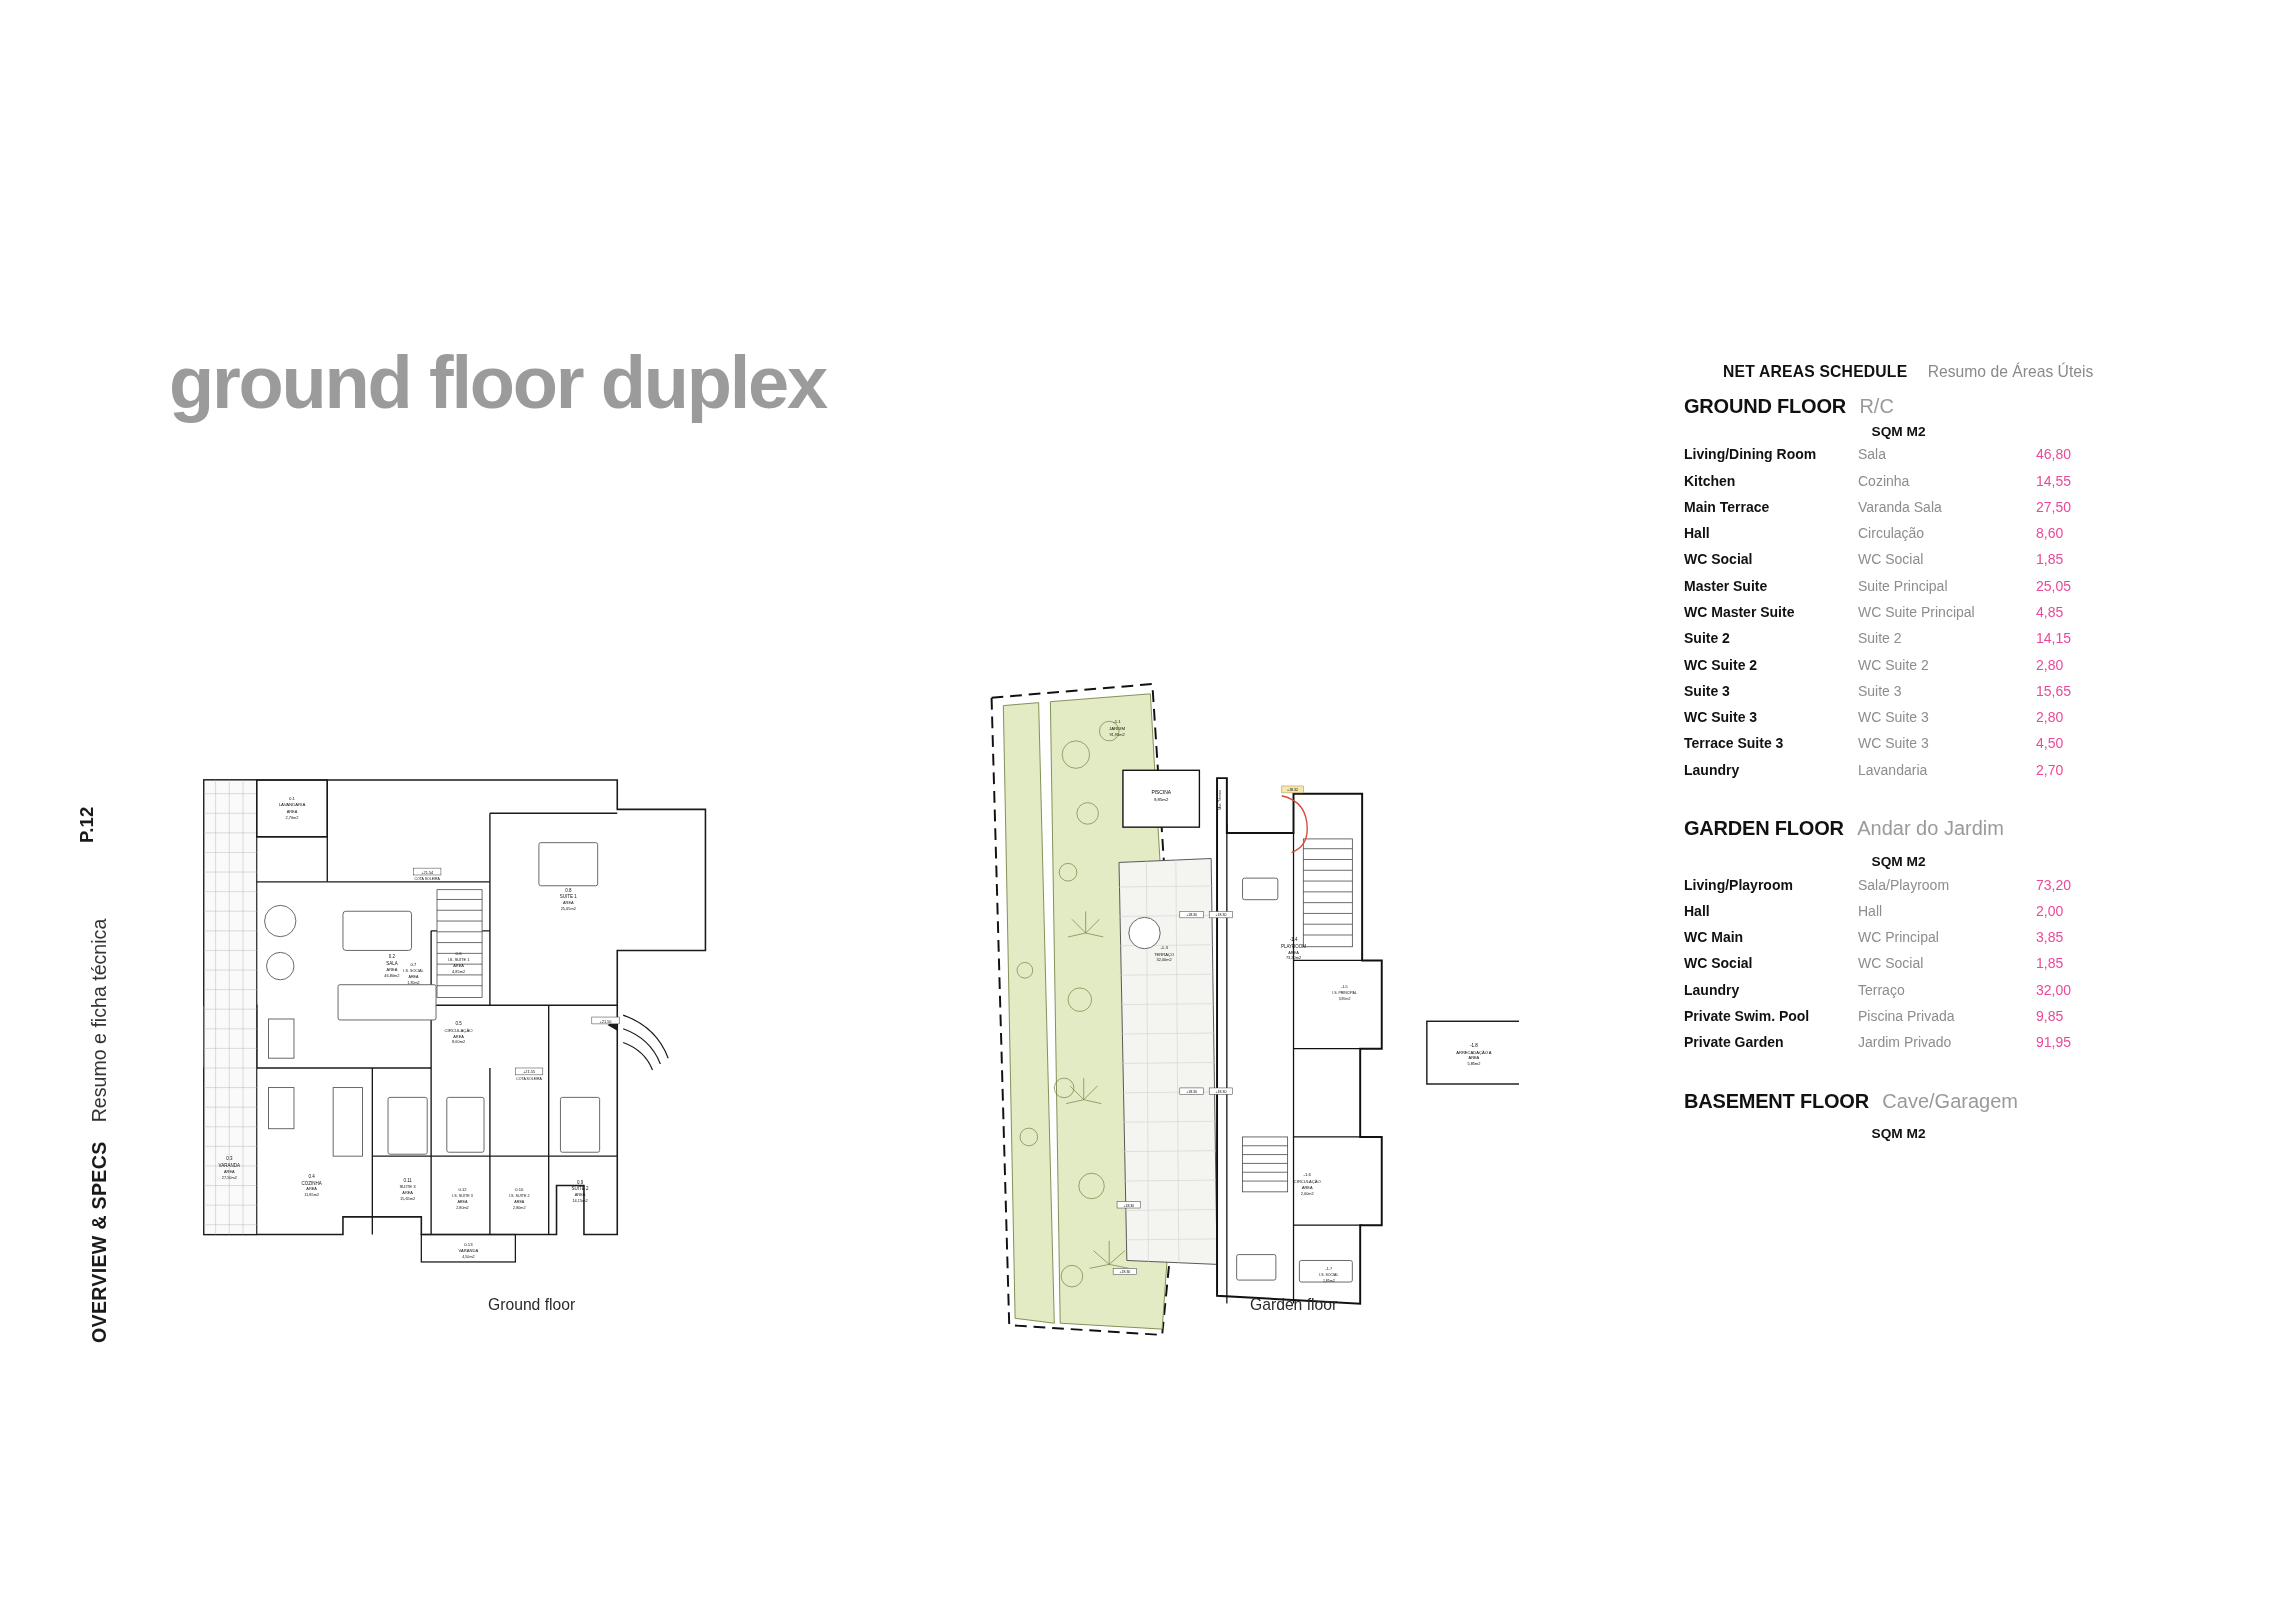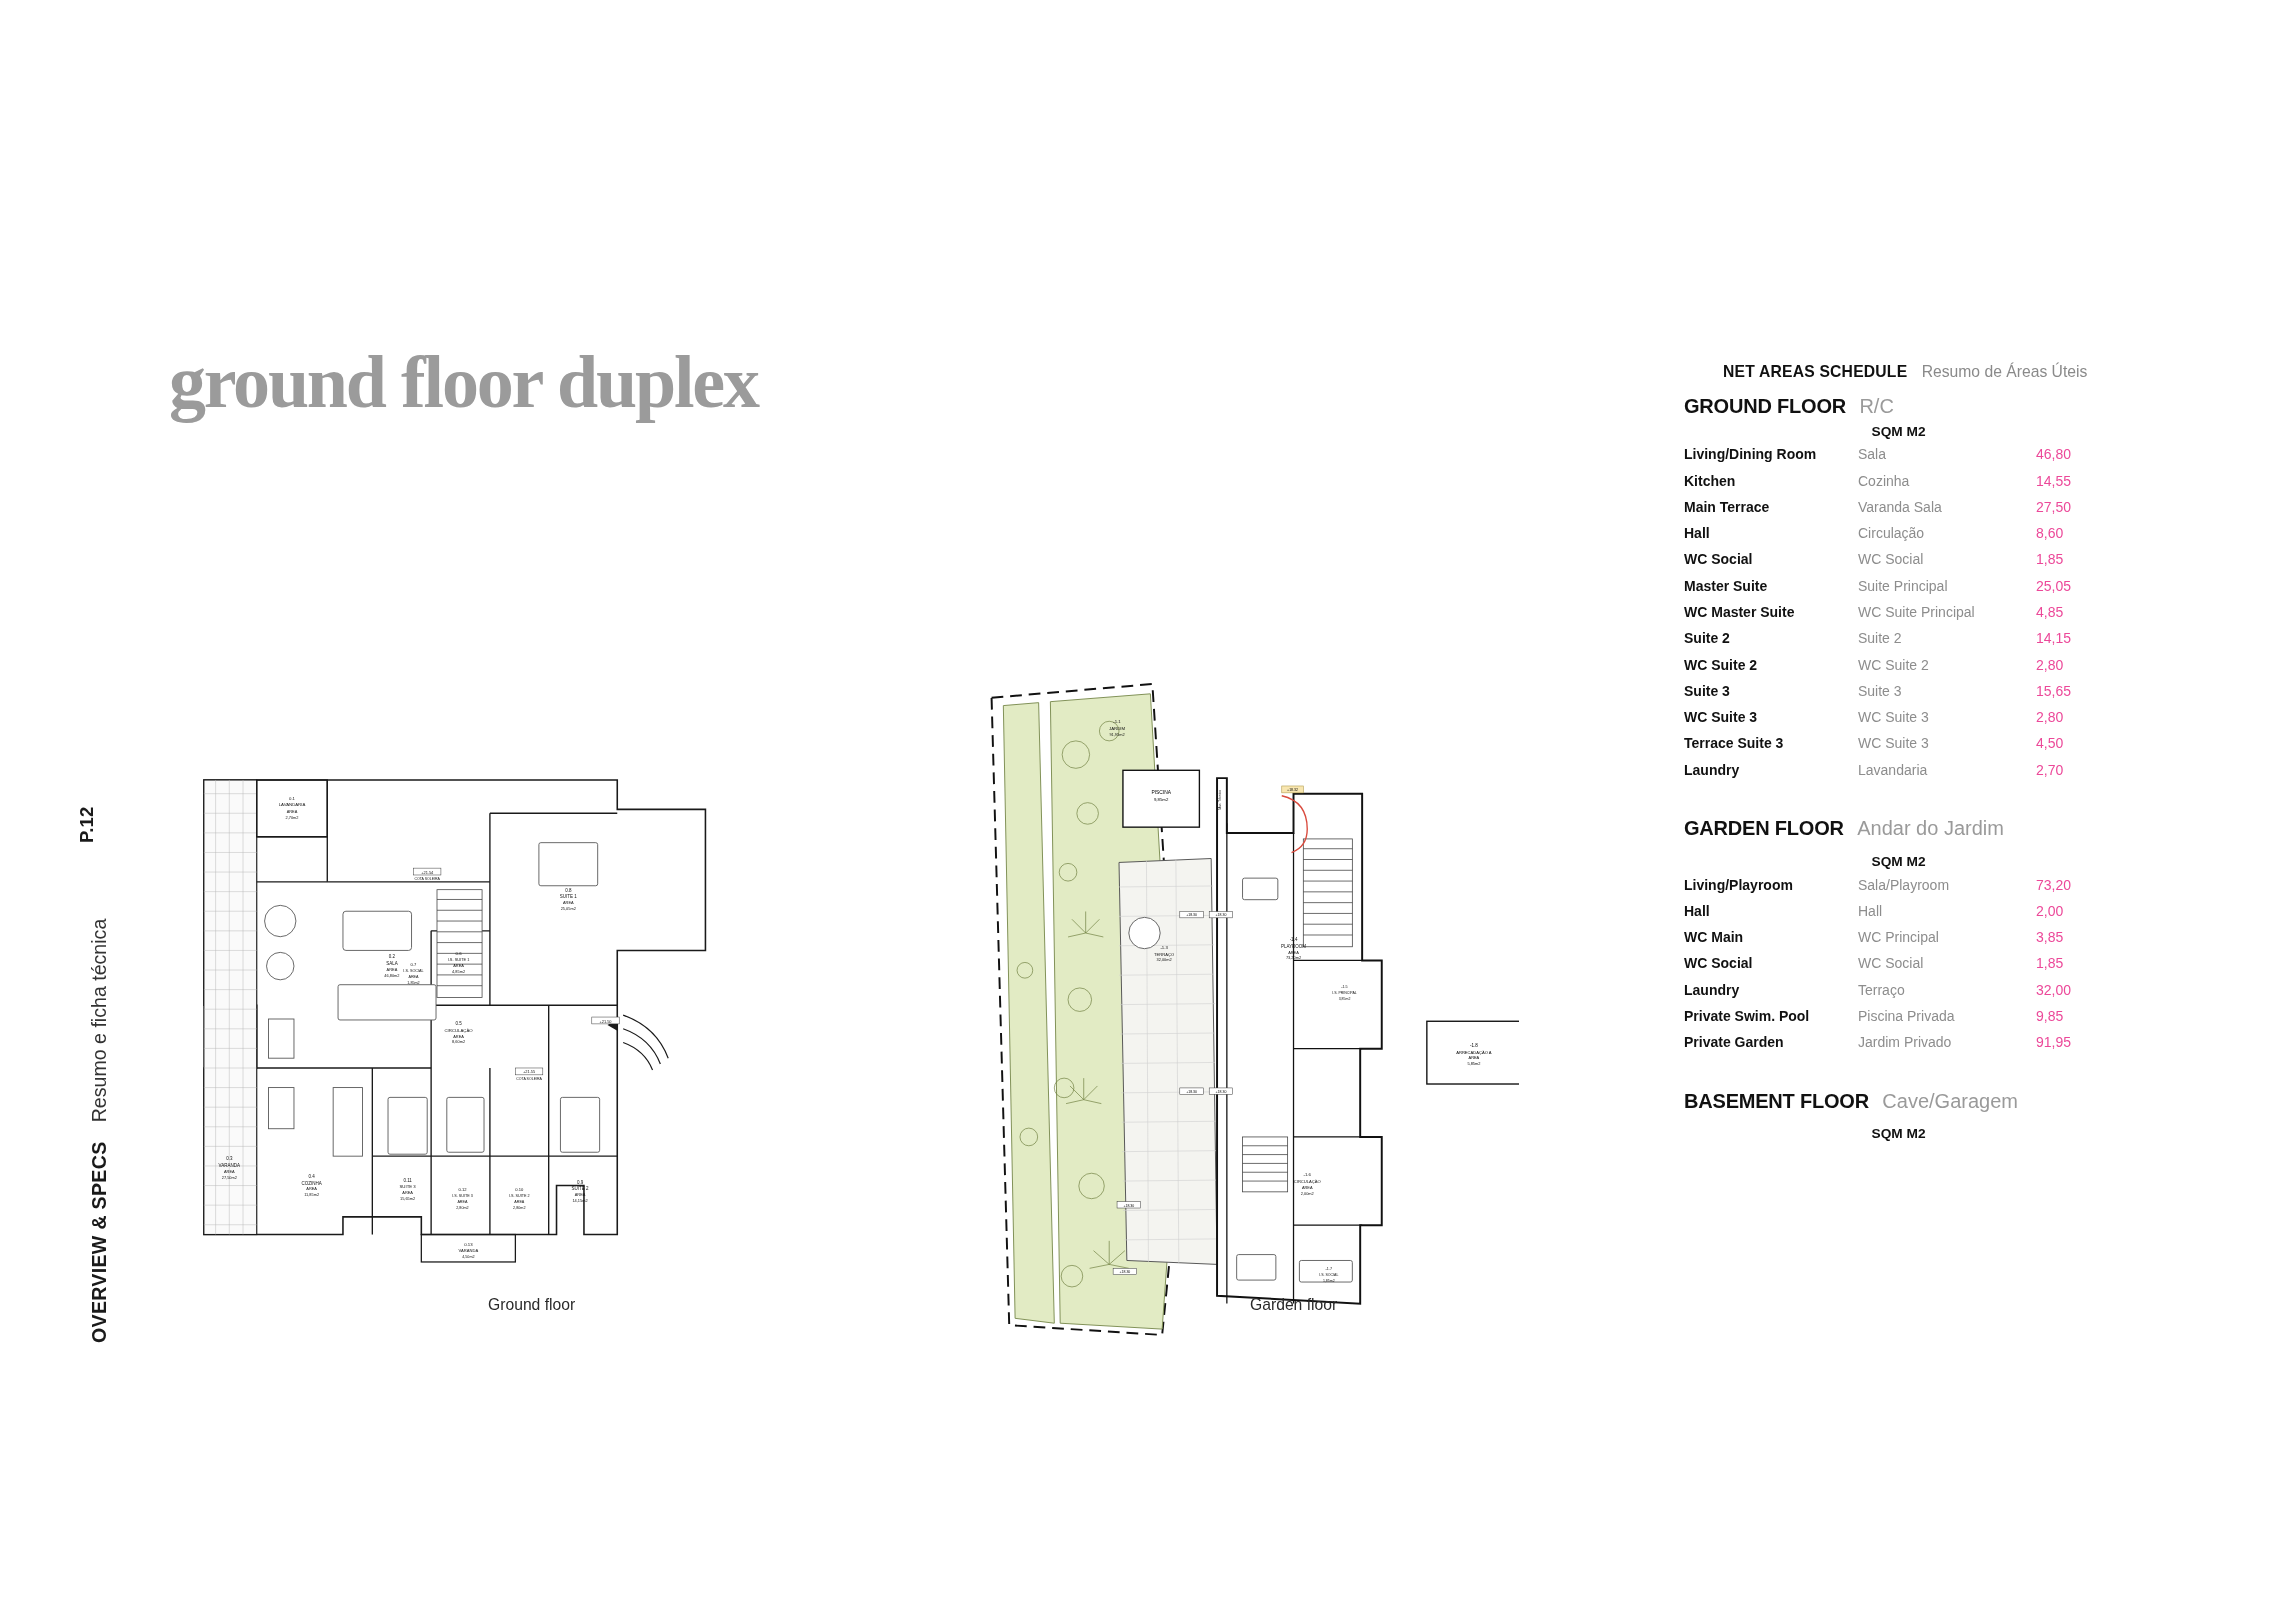--- a/index.html
+++ b/index.html
@@ -38,21 +38,20 @@
     font-size: 19.6px;
   }
   #rail-label .b { font-weight: bold; letter-spacing: 0.3px; }
   #rail-label .n { font-weight: normal; color: #333; }
 
   
   #title-block {
     position: absolute;
     left: 169px; top: 345px;
     width: 1078px;
-    font-family: Liberation Serif, serif;
   }
   #main-title {
     font-size: 74px;
     font-weight: bold;
     color: #9b9b9b;
     letter-spacing: -2.2px;
     line-height: 1.02;
     margin: 0;
   }
   #sub-title {
@@ -83,21 +82,21 @@
     position: absolute;
     left: 1684px; top: 363px;
     width: 470px;
   }
   .sched-head {
     font-size: 15.7px;
     margin-bottom: 13.7px;
     white-space: nowrap;
   }
   .sched-head .en { font-weight: bold; color: #111; letter-spacing: 0.2px; margin-left: 39px; }
-  .sched-head .pt { color: #8a8a8a; margin-left: 10px; }
+  .sched-head .pt { color: #8a8a8a; margin-left: 16px; }
 
   .floor-title {
     font-size: 20px;
     margin: 0 0 5.9px 0;
     white-space: nowrap;
   }
   .floor-title .en { font-weight: bold; color: #111; letter-spacing: -0.2px; }
   .floor-title .pt { color: #9a9a9a; font-weight: normal; margin-left: 7.8px; }
 
   .sqm-row {

